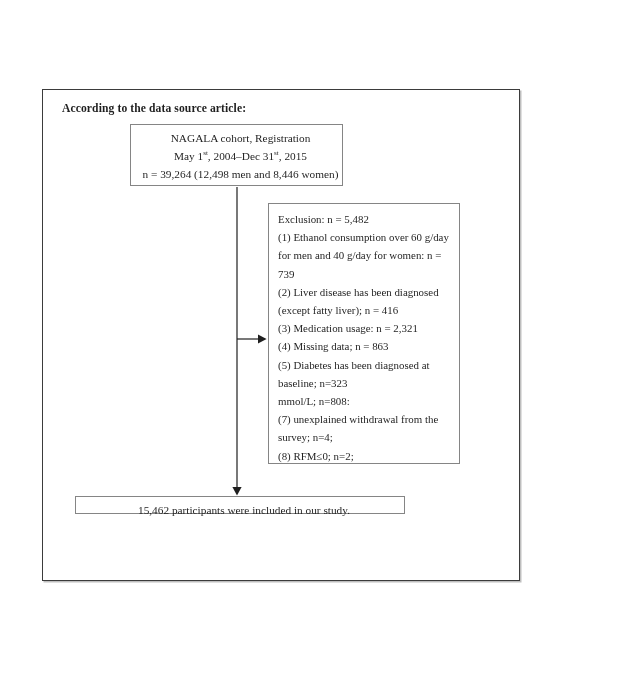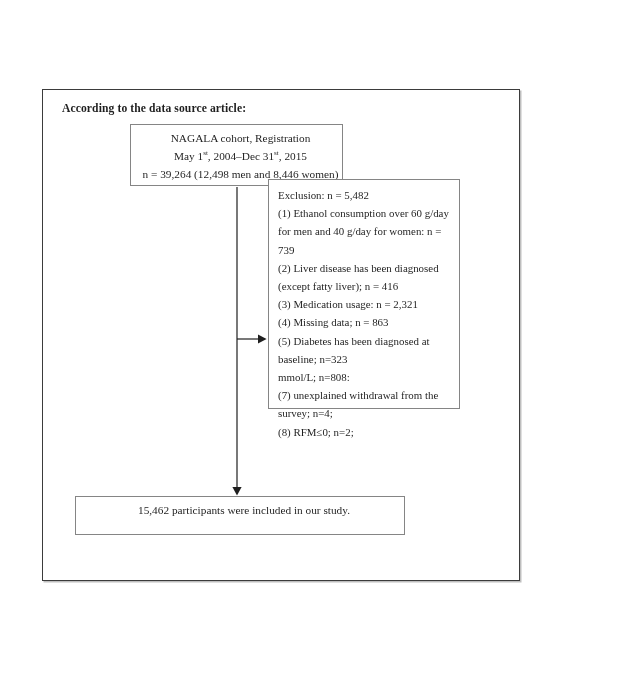--- a/index.html
+++ b/index.html
@@ -38,27 +38,27 @@
     box-sizing: border-box;
     padding-left: 8px;
   }
   .cohort-box {
     left: 130px; top: 112px; width: 213px; height: 62px;
     text-align: center; padding-top: 4px;
   }
   .cohort-box .line { line-height: 18px; font-size: 11.3px; white-space: nowrap; }
 
   .exclusion-box {
-    left: 268px; top: 167px; width: 192px; height: 230px;
+    left: 268px; top: 191px; width: 192px; height: 261px;
     padding: 6px 10px 0 9px;
   }
   .exclusion-box .line { line-height: 18.2px; font-size: 10.9px; white-space: nowrap; }
 
   .result-box {
-    left: 75px; top: 484px; width: 330px; height: 39px;
+    left: 75px; top: 484px; width: 330px; height: 18px;
     text-align: center; font-size: 11.3px; line-height: 27px; white-space: nowrap;
   }
 
   sup { font-size: 7px; vertical-align: super; line-height: 0; }
 
   .connectors {
     position: absolute; left: 0; top: 0; width: 618px; height: 685px;
     pointer-events: none;
   }
 </style>

